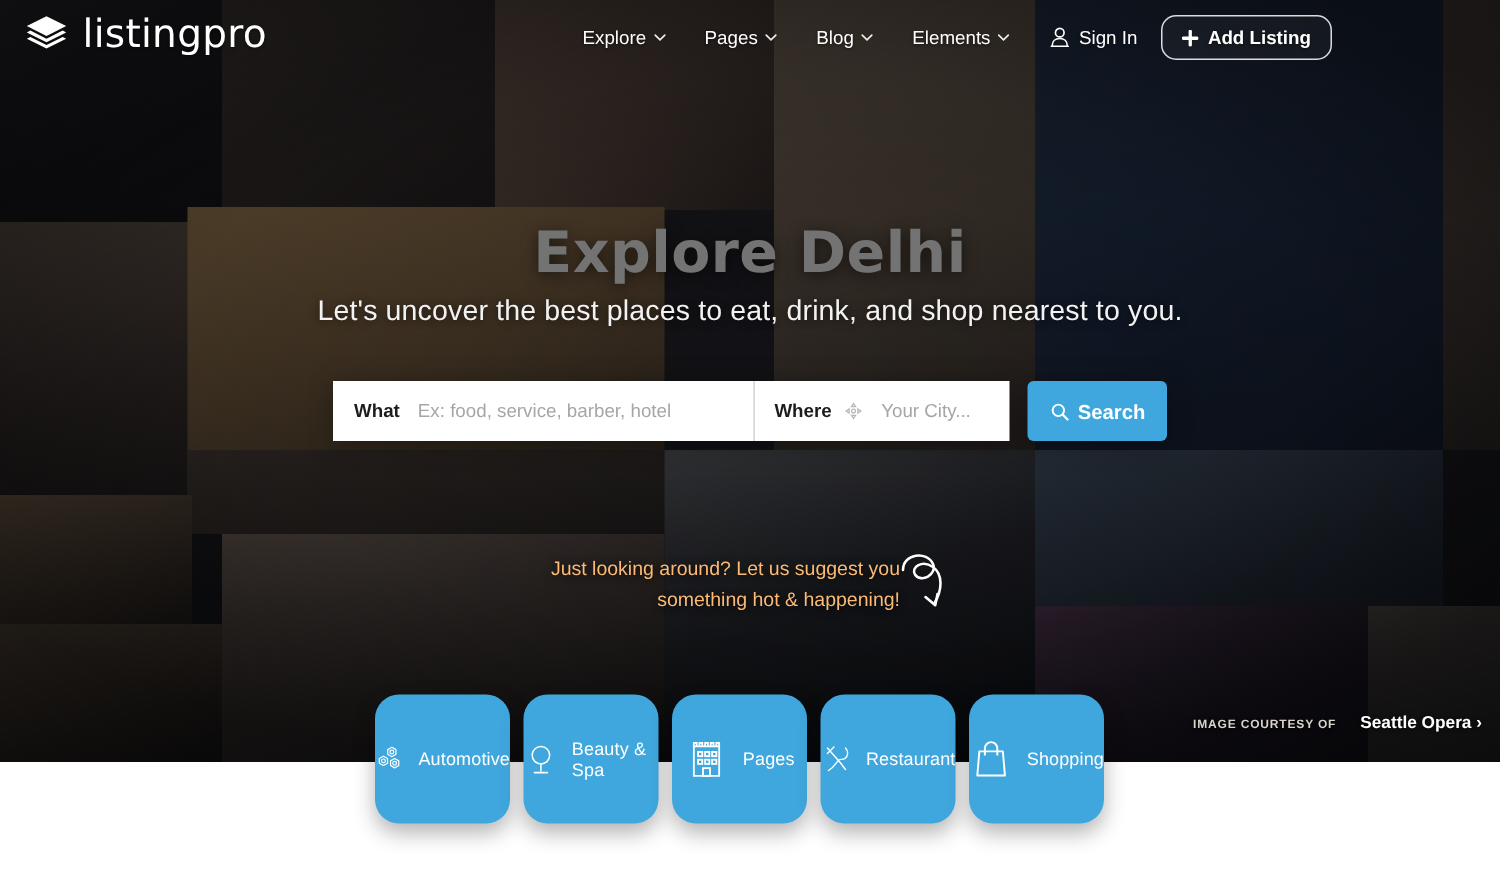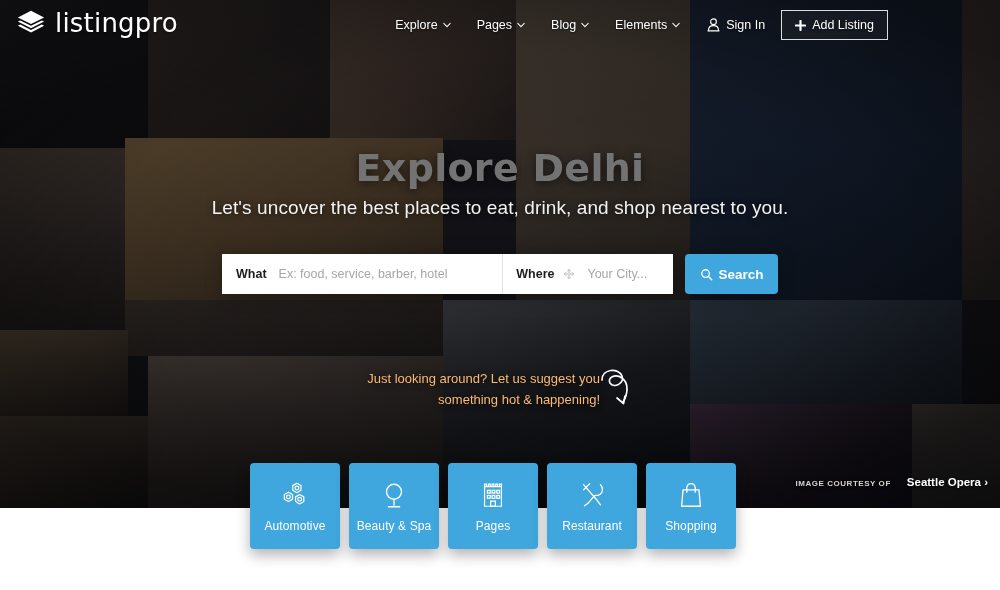--- a/index.html
+++ b/index.html
@@ -39,22 +39,22 @@
   .nav{position:absolute;right:0;top:0;height:50px;display:flex;align-items:center;gap:0;justify-content:center;}
   .nav-item{
     display:flex;align-items:center;gap:5px;color:#fff;font-size:12.5px;
     padding:0 13px;height:50px;cursor:pointer;white-space:nowrap;
     text-shadow:0 1px 2px rgba(0,0,0,.5);
   }
   .chev{width:8px;height:8px;display:block;opacity:.92;}
   .signin{display:flex;align-items:center;gap:6px;color:#fff;font-size:12.5px;padding:0 10px 0 14px;height:50px;cursor:pointer;white-space:nowrap;text-shadow:0 1px 2px rgba(0,0,0,.5);}
   .user-ico{width:13px;height:14px;display:block;}
   .add-listing{
-    display:flex;align-items:center;gap:6px;color:#fff;font-size:12.5px;font-weight:normal;
-    border:1px solid rgba(255,255,255,.85);border-radius:0;
+    display:flex;align-items:center;gap:6px;color:#fff;font-size:12.5px;font-weight:bold;
+    border:1px solid rgba(255,255,255,.85);border-radius:10px;
     padding:7px 13px;margin-right:12px;margin-left:6px;cursor:pointer;white-space:nowrap;
     background:rgba(255,255,255,.04);
     text-shadow:0 1px 2px rgba(0,0,0,.45);
   }
   .plus-ico{width:11px;height:11px;display:block;}
 
   
   .hero-content{position:absolute;left:0;top:0;width:1000px;z-index:30;}
   .headline{
     position:absolute;left:0;top:146px;width:1000px;text-align:center;
@@ -101,22 +101,22 @@
   .swirl{position:absolute;left:592px;top:362px;width:52px;height:50px;}
 
   
   .courtesy{position:absolute;right:12px;top:476px;display:flex;align-items:baseline;gap:16px;z-index:30;justify-content:flex-end;}
   .courtesy-lbl{color:#d8d4cd;font-size:8px;letter-spacing:.55px;font-weight:bold;text-shadow:0 1px 3px rgba(0,0,0,.8);}
   .courtesy-name{color:#ffffff;font-size:11.5px;font-weight:bold;text-shadow:0 1px 3px rgba(0,0,0,.8);}
 
   
   .cats{position:absolute;left:250px;top:463px;display:flex;gap:9px;z-index:35;}
   .cat{
-    width:90px;height:86px;background:#3fa7dd;border-radius:4px;
-    display:flex;flex-direction:column;align-items:center;justify-content:center;gap:9px;
+    width:90px;height:86px;background:#3fa7dd;border-radius:16px;
+    display:flex;flex-direction:row;align-items:center;justify-content:center;gap:9px;
     cursor:pointer;box-shadow:0 6px 14px rgba(0,0,0,.30);
   }
   .cat-ico{width:30px;height:30px;display:block;}
   .cat-lbl{color:#fff;font-size:12px;letter-spacing:.1px;}
 </style>
 </head>
 <body>
 
 <div class="page">
 

